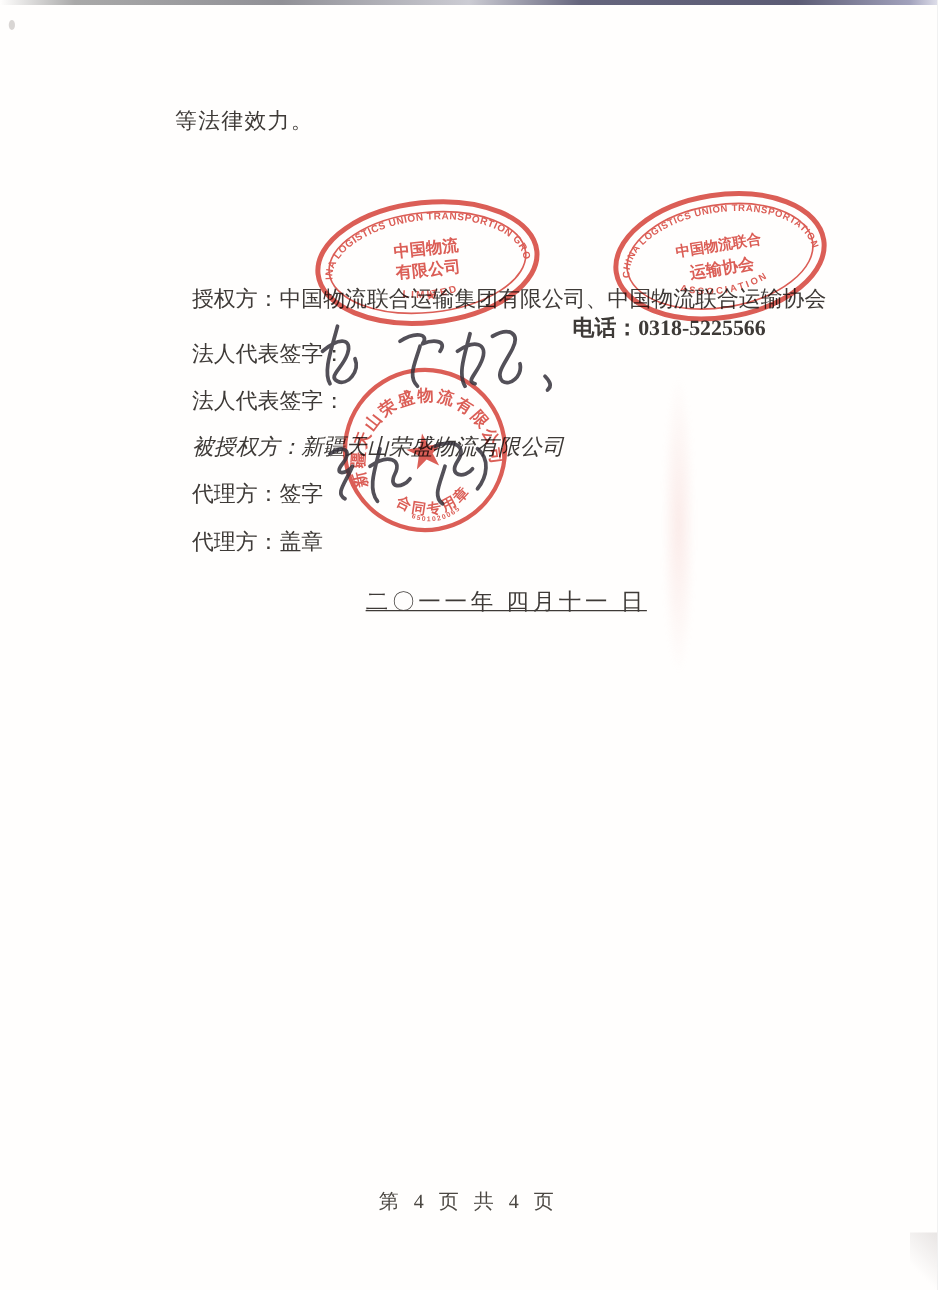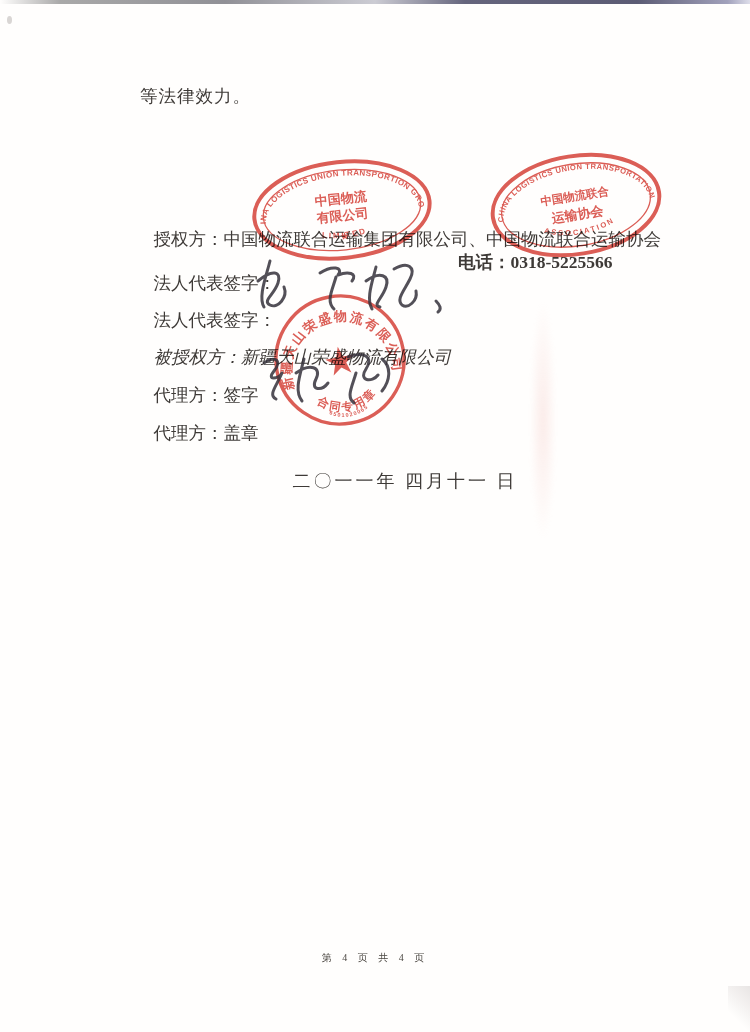--- a/index.html
+++ b/index.html
@@ -30,25 +30,25 @@
     background:radial-gradient(closest-side,#f4c9c4,rgba(255,255,255,0));
     opacity:.35;filter:blur(2px);
   }
   .intro{position:absolute;left:140px;top:84px;font-size:17.5px;letter-spacing:1px;text-align:right;}
   .row{position:absolute;left:136px;width:575px;font-size:17.5px;white-space:pre;}
   .row .right{position:absolute;left:322px;top:0;white-space:pre;font-weight:bold;}
   .r0{top:206px;} .r1{top:250px;} .r2{top:287px;}
   .r3{top:324px;font-style:italic;} .r4{top:362px;} .r5{top:400px;}
   .date-line{
     position:absolute;top:469px;left:0;width:750px;box-sizing:border-box;
-    padding-left:60px;text-align:center;font-size:18px;letter-spacing:3px;
+    padding-left:60px;text-align:center;font-size:18px;letter-spacing:3px;text-decoration:underline;
   }
   .page-footer{
     position:absolute;top:951px;left:0;width:750px;text-align:center;
-    font-size:10px;letter-spacing:4px;color:#4b4742;
+    font-size:16px;letter-spacing:4px;color:#4b4742;
   }
   .stamp{position:absolute;mix-blend-mode:multiply;opacity:.88;}
   .stamp svg{display:block;width:100%;height:100%;}
   .stamp-group{left:247px;top:158px;width:190px;height:105px;transform:rotate(-6deg);}
   .stamp-assoc{left:488px;top:152px;width:176px;height:106px;transform:rotate(-9deg);}
   .stamp-round{left:272px;top:292px;width:136px;height:136px;transform:rotate(-10deg);}
   .sig{position:absolute;}
   .sig svg{display:block;width:100%;height:100%;}
   .sig-a{left:248px;top:247px;width:200px;height:72px;}
   .sig-b{left:252px;top:343px;width:150px;height:62px;}

